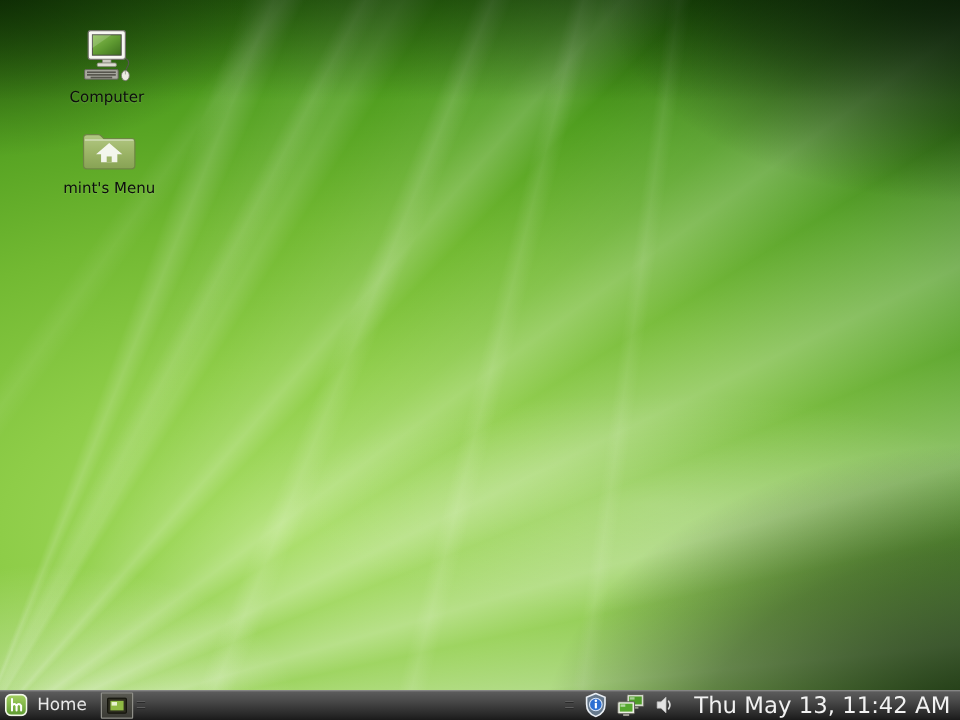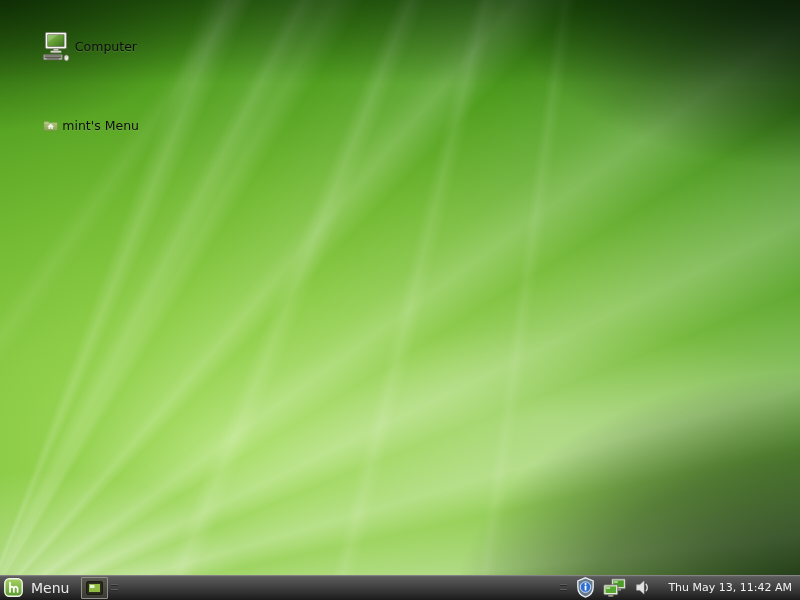--- a/index.html
+++ b/index.html
@@ -49,20 +49,21 @@
       
       radial-gradient(ellipse 115% 88% at 30% 74%,
         #a9de67 0%, #8ecd48 26%, #72b932 48%, #509e1f 70%, #357c12 86%, #1b5208 100%);
   }
 
   
   .icon-cell {
     position: absolute;
     width: 96px;
     display: flex;
+    flex-direction: column;
     align-items: center;
     gap: 4px;
     cursor: default;
   }
   .icon-cell .glyph { display: block; }
   .icon-label {
     font-size: 12.5px;
     color: #0d0d0d;
     text-align: center;
     line-height: 1.1;
@@ -121,21 +122,21 @@
   .spacer { flex: 1; }
   .tray {
     display: flex;
     align-items: center;
     gap: 8px;
     padding: 0 6px;
   }
   .tray-icon { display: block; cursor: pointer; }
   .clock {
     color: #f2f2f2;
-    font-size: 11px;
+    font-size: 19px;
     padding: 0 8px 0 10px;
     white-space: nowrap;
     cursor: pointer;
   }
 </style>
 </head>
 <body>
 
 <div class="screen">
 
@@ -191,21 +192,21 @@
       <svg width="19" height="19" viewBox="0 0 19 19">
         <defs>
           <linearGradient id="mintg" x1="0" y1="0" x2="0" y2="1">
             <stop offset="0" stop-color="#a6d262"></stop>
             <stop offset="1" stop-color="#5d9a30"></stop>
           </linearGradient>
         </defs>
         <rect x="0.8" y="0.8" width="17.4" height="17.4" rx="4.5" fill="url(#mintg)" stroke="#f2f7ea" stroke-width="1.4"></rect>
         <path d="M6 4.5 V14 M6 10.2 Q7.9 7.2 9.8 10.2 V14 M9.8 10.2 Q11.7 7.2 13.6 10.2 V14" fill="none" stroke="#ffffff" stroke-width="1.7" stroke-linecap="round"></path>
       </svg>
-      <span class="menu-label">Menu</span>
+      <span class="menu-label">Home</span>
     </div>
 
     <div class="show-desktop-btn">
       <svg width="17" height="14" viewBox="0 0 17 14">
         <rect x="0.7" y="0.7" width="15.6" height="12.6" rx="1" fill="#2e2e20" stroke="#14140c" stroke-width="1"></rect>
         <rect x="3" y="3" width="11" height="8" fill="#8fba43"></rect>
         <rect x="4" y="4" width="4.5" height="3" fill="#e8f2cf"></rect>
       </svg>
     </div>
 

